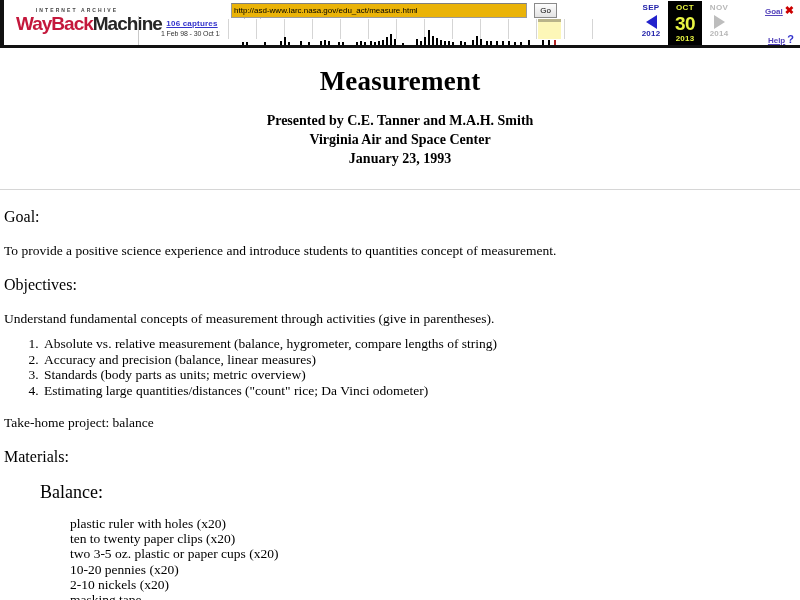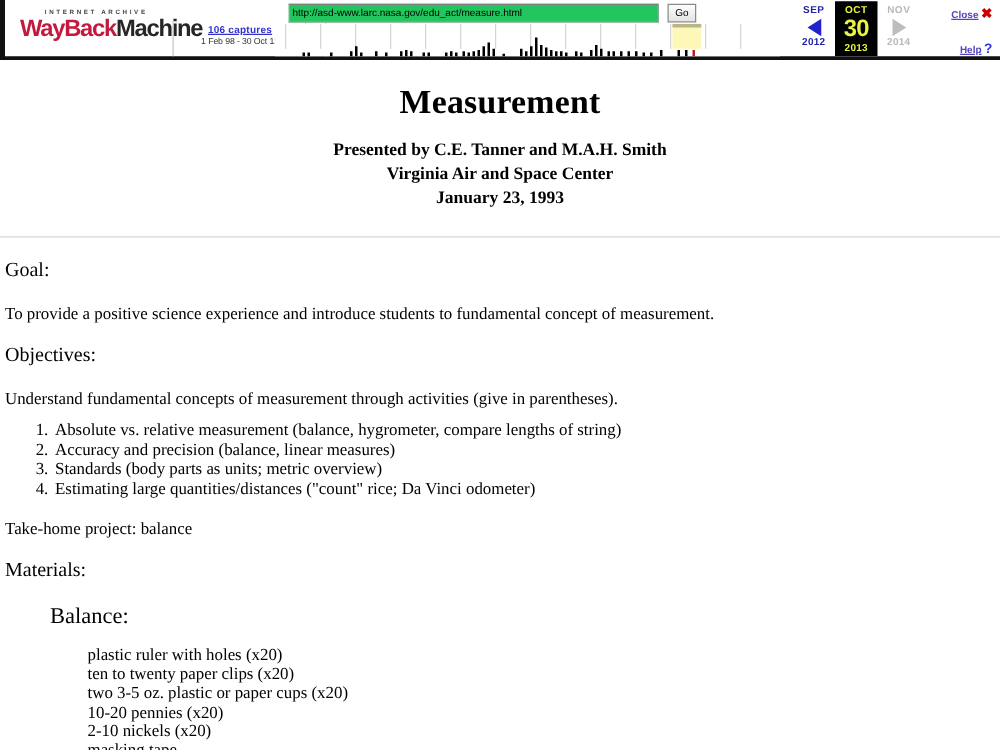--- a/index.html
+++ b/index.html
@@ -105,21 +105,21 @@
     height: 15px;
   }
   .wm-url-input {
     position: absolute;
     left: 0; top: 0;
     width: 296px;
     height: 15px;
     box-sizing: border-box;
     border: 1px solid #9a9a9a;
     border-top-color: #808080;
-    background: #22c55e;
+    background: #eab308;
     font-family: "Liberation Sans", sans-serif;
     font-size: 8px;
     color: #000000;
     padding: 0 2px;
     line-height: 13px;
   }
   .wm-go-btn {
     position: absolute;
     left: 303px;
     top: 0;
@@ -402,41 +402,41 @@
       <div class="wm-dn-year">2013</div>
     </div>
     <div class="wm-dn-col next">
       <div class="wm-dn-mon">NOV</div>
       <div class="wm-arrow-right"></div>
       <div class="wm-dn-year">2014</div>
     </div>
   </div>
 
   <div class="wm-close">
-    <span class="wm-link-txt">Close</span><span class="wm-x">✖</span>
+    <span class="wm-link-txt">Goal</span><span class="wm-x">✖</span>
   </div>
   <div class="wm-help">
     <span class="wm-link-txt">Help</span><span class="wm-q">?</span>
   </div>
 </div>
 
 <div id="page">
 
   <h1 class="doc-title">Measurement</h1>
 
   <div class="doc-subtitle">
     <div>Presented by C.E. Tanner and M.A.H. Smith</div>
     <div>Virginia Air and Space Center</div>
     <div>January 23, 1993</div>
   </div>
 
   <hr class="doc-rule">
 
   <div class="sec-head">Goal:</div>
-  <div class="sec-para">To provide a positive science experience and introduce students to fundamental concept of measurement.</div>
+  <div class="sec-para">To provide a positive science experience and introduce students to quantities concept of measurement.</div>
 
   <div class="sec-head">Objectives:</div>
   <div class="sec-para">Understand fundamental concepts of measurement through activities (give in parentheses).</div>
 
   <ol class="obj-list">
     <li>Absolute vs. relative measurement (balance, hygrometer, compare lengths of string)</li>
     <li>Accuracy and precision (balance, linear measures)</li>
     <li>Standards (body parts as units; metric overview)</li>
     <li>Estimating large quantities/distances ("count" rice; Da Vinci odometer)</li>
   </ol>

